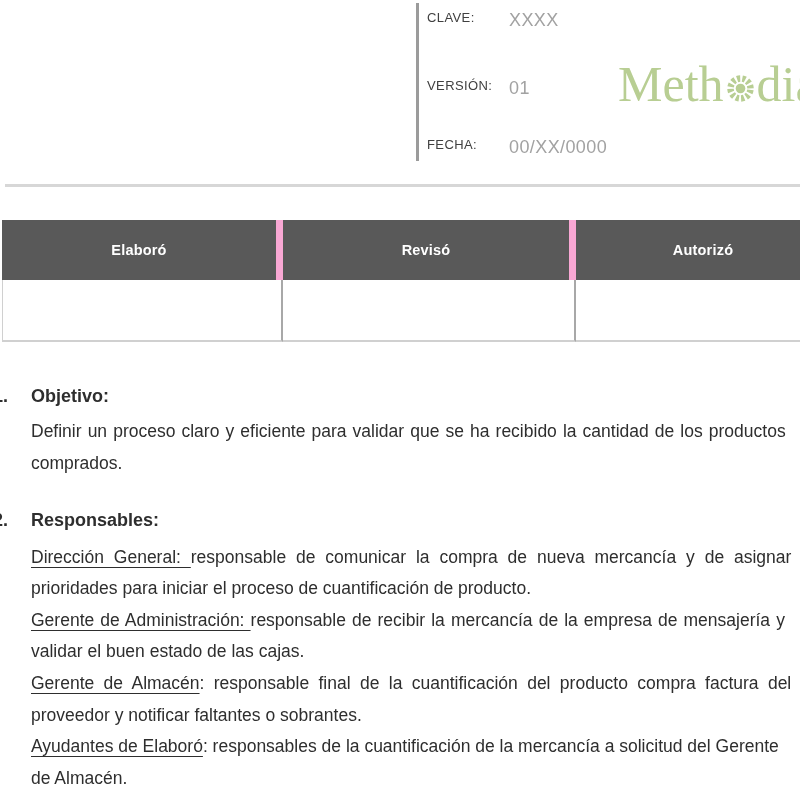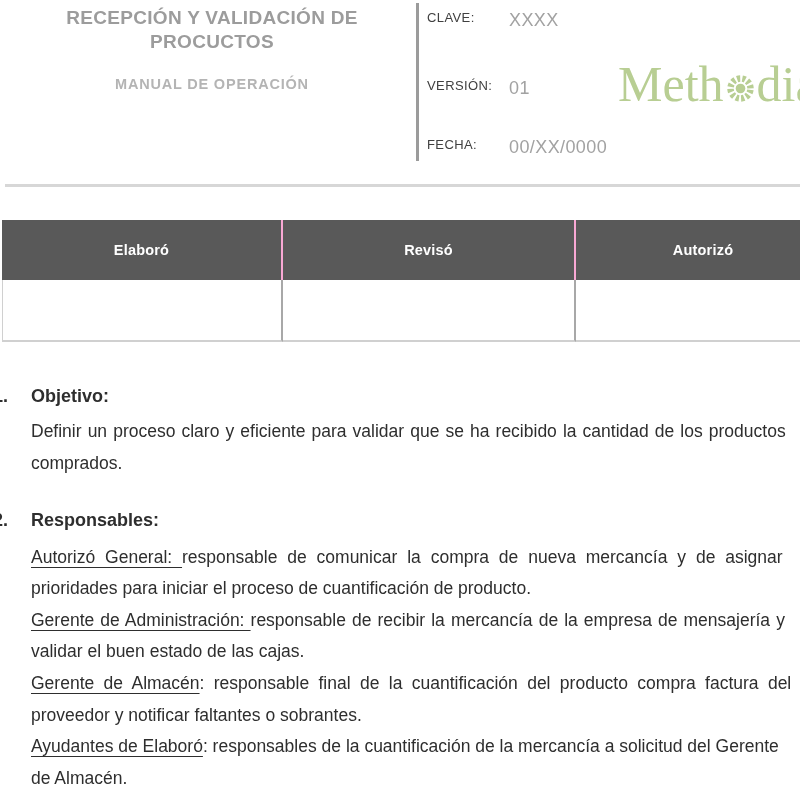--- a/index.html
+++ b/index.html
@@ -67,21 +67,21 @@
     position: absolute; left: 2px; top: 220px;
     width: 828px;
     border-collapse: separate; border-spacing: 0;
     table-layout: fixed;
   }
   #approval-table th {
     height: 60px;
     background: #595959;
     color: #ffffff; font-size: 14.5px; font-weight: bold;
     letter-spacing: 0.2px; text-align: center; vertical-align: middle;
-    border-right: 2px solid #f9a8d4;
+    border-right: 7px solid #f9a8d4;
   }
   #approval-table th:last-child { border-right: none; }
   #approval-table td {
     height: 62px;
     background: #ffffff;
     border-bottom: 2px solid #d0d0d0;
     border-right: 2px solid #a8a8a8;
   }
   #approval-table td:first-child { border-left: 1.5px solid #d0d0d0; }
   #approval-table td:last-child { border-right: none; }
@@ -107,25 +107,20 @@
   }
   .ws1 { word-spacing: 1.2px; }
   .ws4 { word-spacing: 4.5px; }
   .ws5 { word-spacing: 5px; }
 </style>
 </head>
 <body>
 
 <div id="page">
 
-  <div id="title-block">
-    <div class="title-line">RECEPCIÓN Y VALIDACIÓN DE</div>
-    <div class="title-line">PROCUCTOS</div>
-    <div id="doc-subtitle">MANUAL DE OPERACIÓN</div>
-  </div>
 
   <div id="header-vrule"></div>
 
   <div class="meta-row" id="meta-clave">
     <span class="meta-label">CLAVE:</span>
     <span class="meta-value">XXXX</span>
   </div>
   <div class="meta-row" id="meta-version">
     <span class="meta-label">VERSIÓN:</span>
     <span class="meta-value">01</span>
@@ -163,21 +158,21 @@
     </table>
 
   <span class="section-number" style="top:386px">1.</span>
   <span class="section-heading" style="top:386px">Objetivo:</span>
   <div class="body-line ws1" style="top:421px">Definir un proceso claro y eficiente para validar que se ha recibido la cantidad de los productos</div>
   <div class="body-line" style="top:453px">comprados.</div>
 
   <span class="section-number" style="top:510px">2.</span>
   <span class="section-heading" style="top:510px">Responsables:</span>
 
-  <div class="body-line ws5" style="top:547px"><span class="term">Autorizó General: </span><span>responsable de comunicar la compra de nueva mercancía y de asignar</span></div>
+  <div class="body-line ws5" style="top:547px"><span class="term">Dirección General: </span><span>responsable de comunicar la compra de nueva mercancía y de asignar</span></div>
   <div class="body-line" style="top:578px">prioridades para iniciar el proceso de cuantificación de producto.</div>
 
   <div class="body-line ws1" style="top:610px"><span class="term">Gerente de Administración: </span><span>responsable de recibir la mercancía de la empresa de mensajería y</span></div>
   <div class="body-line" style="top:641px">validar el buen estado de las cajas.</div>
 
   <div class="body-line ws4" style="top:673px"><span class="term">Gerente de Almacén</span><span>: responsable final de la cuantificación del producto compra factura del</span></div>
   <div class="body-line" style="top:705px">proveedor y notificar faltantes o sobrantes.</div>
 
   <div class="body-line" style="top:736px"><span class="term">Ayudantes de Elaboró</span><span>: responsables de la cuantificación de la mercancía a solicitud del Gerente</span></div>
   <div class="body-line" style="top:768px">de Almacén.</div>

